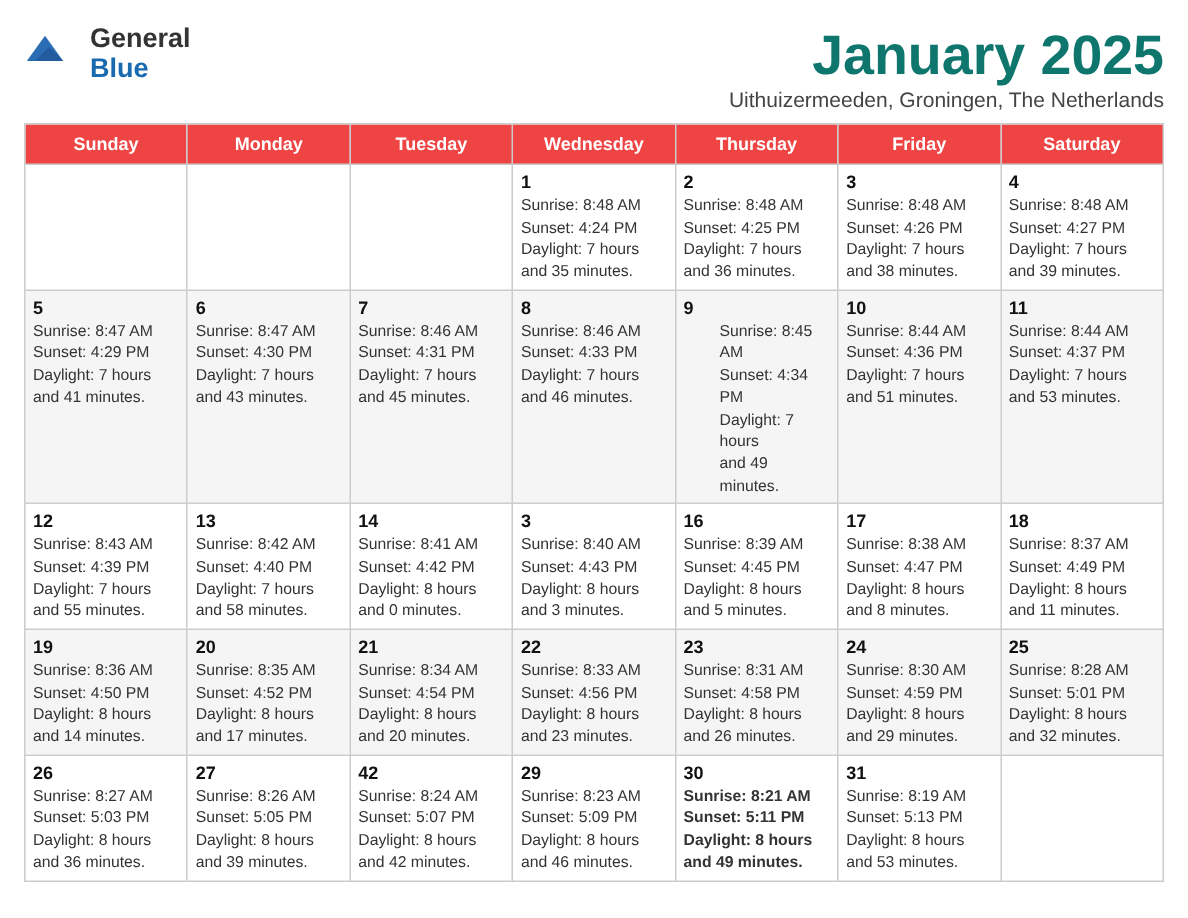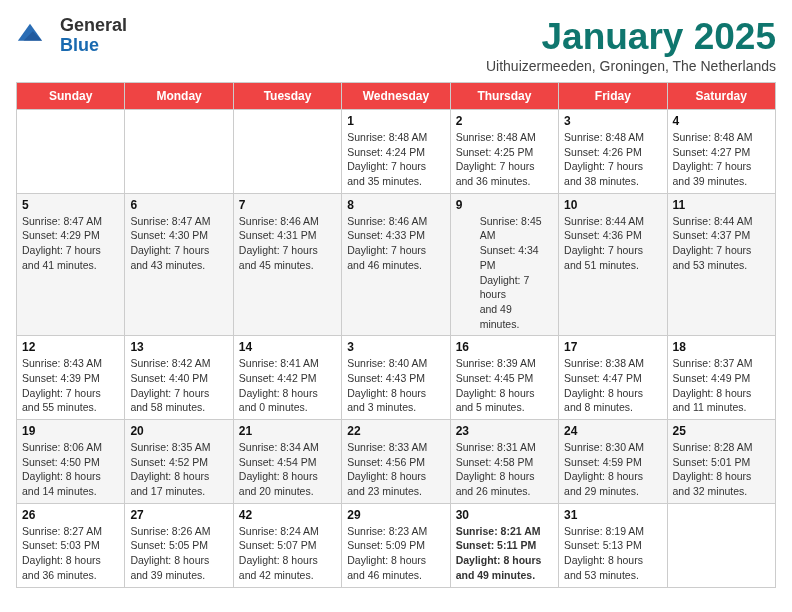--- a/index.html
+++ b/index.html
@@ -249,21 +249,21 @@
           <div class="day-number">18</div>
           <div class="day-info" style="white-space: pre-line;">Sunrise: 8:37 AM
 Sunset: 4:49 PM
 Daylight: 8 hours
 and 11 minutes.</div>
         </td>
       </tr>
       <tr>
         <td>
           <div class="day-number">19</div>
-          <div class="day-info" style="white-space: pre-line;">Sunrise: 8:06 AM
+          <div class="day-info" style="white-space: pre-line;">Sunrise: 8:36 AM
 Sunset: 4:50 PM
 Daylight: 8 hours
 and 14 minutes.</div>
         </td>
         <td>
           <div class="day-number">20</div>
           <div class="day-info" style="white-space: pre-line;">Sunrise: 8:35 AM
 Sunset: 4:52 PM
 Daylight: 8 hours
 and 17 minutes.</div>

